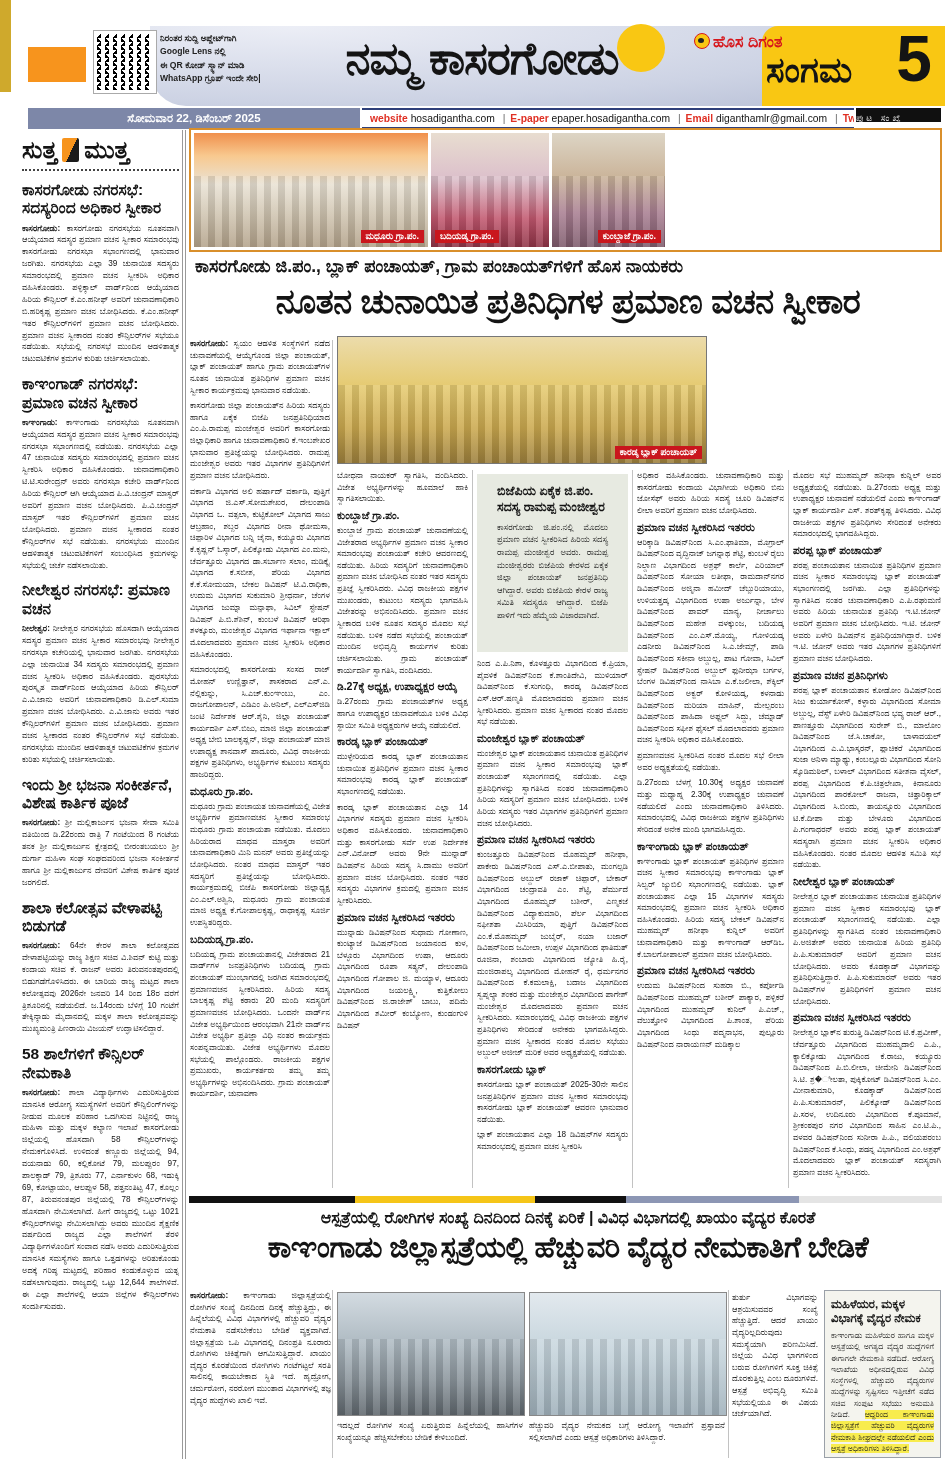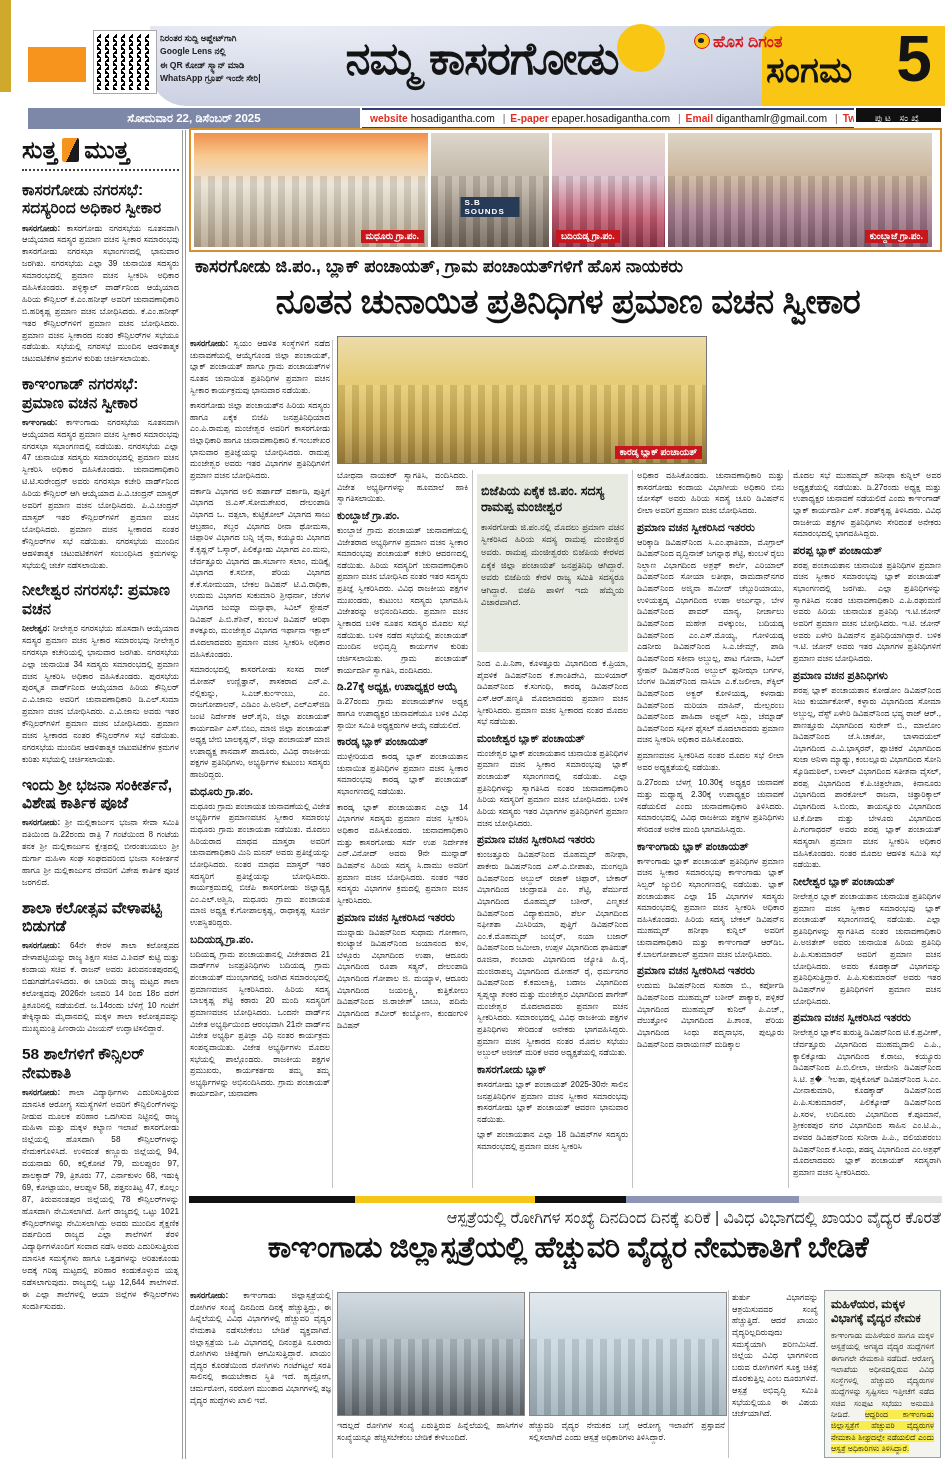--- a/index.html
+++ b/index.html
@@ -28,21 +28,21 @@
        linear-gradient(-45deg,#000 30%,transparent 30%) 4px 4px/8px 8px,#fff}
   .qr-lines{position:absolute;left:160px;top:32px;width:160px;font-size:8.6px;font-weight:700;line-height:1.55;color:#222}
   .date-bar{position:absolute;left:28px;top:108px;width:332px;height:21px;background:#7d87a8;color:#fff;
      font-size:11.5px;font-weight:700;text-align:center;line-height:21px}
   .info-bar{position:absolute;left:362px;top:108px;width:492px;height:21px;background:#fff;
      border-top:2px solid #2e3f7a;border-bottom:2px solid #2e3f7a;box-sizing:border-box;
      font-size:10.3px;line-height:17px;white-space:nowrap;overflow:hidden;padding-left:8px}
   .info-bar .lbl{color:#e03024;font-weight:700}
   .info-bar .sep{color:#666;margin:0 5px}
   .page-label{position:absolute;left:856px;top:108px;width:85px;height:14px;background:#101010;color:#fff;
-     font-size:9px;letter-spacing:3px;text-align:center;line-height:21px}
+     font-size:9px;letter-spacing:3px;text-align:left;line-height:21px}
   
   .sdiv{position:absolute;left:182px;top:130px;width:2px;height:1329px;border-left:1px solid #999;border-right:1px solid #999}
   .sidebar{position:absolute;left:22px;top:136px;width:157px;height:1312px;overflow:hidden}
   .sb-logo{display:flex;align-items:center;gap:5px;font-size:24px;font-weight:800;
      border-bottom:2px dotted #444;padding-bottom:5px;margin-bottom:4px}
   .door{width:17px;height:24px;background:linear-gradient(115deg,#f7941d 54%,#1b1b1b 54%);border-radius:2px}
   .sb-article .hl{font-size:15.5px;font-weight:800;line-height:1.18;margin:10px 0 5px}
   .sb-article .bd{font-size:8.2px;line-height:1.45;text-align:justify}
   
   .ncol{position:absolute;overflow:hidden}
@@ -74,32 +74,32 @@
   .top-strip .photo:nth-child(3){width:113px}
   .top-strip .photo:nth-child(4){width:264px}
   .lead-kicker{position:absolute;left:195px;top:256px;width:746px;font-size:17.5px;font-weight:800}
   .lead-headline{position:absolute;left:195px;top:279px;width:746px;text-align:center;
      font-size:34px;font-weight:800;letter-spacing:-0.5px;line-height:1.35}
   .lead-photos{position:absolute;left:337px;top:336px;width:604px;height:128px;display:flex;gap:6px}
   .lead-photos .photo{border:1px solid #777}
   .lead-photos .photo:nth-child(1){width:368px}
   .lead-photos .photo:nth-child(2){width:228px}
   .hl-box{position:absolute;left:477px;top:474px;width:151px;height:178px;background:#e7eae1;
-     padding:9px 4px;box-sizing:border-box;overflow:hidden}
+     padding:9px 20px;box-sizing:border-box;overflow:hidden}
   .hl-title{font-size:12.6px;font-weight:800;line-height:1.3;margin-bottom:5px}
   .hl-body{font-size:8.4px;line-height:1.5;text-align:justify}
   
   .seg-bar{position:absolute;left:189px;top:1196px;width:753px;height:7px;display:flex}
   .seg-bar span{height:100%}
   .seg-bar .s1{width:22%;background:#111}
   .seg-bar .s2{width:24%;background:#f5c518}
   .seg-bar .s3{width:12%;background:#111}
   .seg-bar .s4{width:23%;background:#8c96b4}
   .seg-bar .s5{width:19%;background:#e4e4e4}
-  .b-kicker{position:absolute;left:195px;top:1209px;width:746px;text-align:right;font-size:16px;font-weight:400}
+  .b-kicker{position:absolute;left:195px;top:1209px;width:746px;text-align:center;font-size:16px;font-weight:700}
   .b-headline{position:absolute;left:195px;top:1231px;width:746px;text-align:center;
      font-size:29px;font-weight:800;letter-spacing:-0.5px}
   .bphoto{position:absolute;border:1px solid #888}
   .sbox{position:absolute;left:824px;top:1290px;width:117px;height:168px;background:#f4f4ee;
      border:1px solid #9aa0a8;padding:6px;box-sizing:border-box;overflow:hidden}
   .sbox-title{font-size:11.6px;font-weight:800;line-height:1.25;margin-bottom:4px}
   .sbox-body{font-size:7.8px;line-height:1.45;text-align:justify}
   .hl-yellow{background:#f8ec4e}
 </style>
 </head>
@@ -162,23 +162,20 @@
           <div class="hl">58 ಶಾಲೆಗಳಿಗೆ ಕೌನ್ಸಿಲರ್ ನೇಮಕಾತಿ</div>
           <div class="bd"><b>ಕಾಸರಗೋಡು: </b>ಶಾಲಾ ವಿದ್ಯಾರ್ಥಿಗಳು ಎದುರಿಸುತ್ತಿರುವ ಮಾನಸಿಕ ಆರೋಗ್ಯ ಸಮಸ್ಯೆಗಳಿಗೆ ಅವರಿಗೆ ಕೌನ್ಸಿಲಿಂಗ್‌ಗಳನ್ನು ನೀಡುವ ಮೂಲಕ ಪರಿಹಾರ ಒದಗಿಸುವ ನಿಟ್ಟಿನಲ್ಲಿ ರಾಜ್ಯ ಮಹಿಳಾ ಮತ್ತು ಮಕ್ಕಳ ಕಲ್ಯಾಣ ಇಲಾಖೆ ಕಾಸರಗೋಡು ಜಿಲ್ಲೆಯಲ್ಲಿ ಹೊಸದಾಗಿ 58 ಕೌನ್ಸಿಲರ್‌ಗಳನ್ನು ನೇಮಕಗೊಳಿಸಿದೆ. ಉಳಿದಂತೆ ಕಣ್ಣೂರು ಜಿಲ್ಲೆಯಲ್ಲಿ 94, ವಯನಾಡು 60, ಕಲ್ಲಿಕೋಟೆ 79, ಮಲಪ್ಪುರಂ 97, ಪಾಲಕ್ಕಾಡ್ 79, ತ್ರಿಶೂರು 77, ಎರ್ನಾಕುಳಂ 68, ಇಡುಕ್ಕಿ 69, ಕೋಟ್ಟಾಯಂ, ಆಲಪ್ಪುಳ 58, ಪತ್ತನಂತಿಟ್ಟ 47, ಕೊಲ್ಲಂ 87, ತಿರುವನಂತಪುರ ಜಿಲ್ಲೆಯಲ್ಲಿ 78 ಕೌನ್ಸಿಲರ್‌ಗಳನ್ನು ಹೊಸದಾಗಿ ನೇಮಿಸಲಾಗಿದೆ. ಹೀಗೆ ರಾಜ್ಯದಲ್ಲಿ ಒಟ್ಟು 1021 ಕೌನ್ಸಿಲರ್‌ಗಳನ್ನು ನೇಮಿಸಲಾಗಿದ್ದು ಅವರು ಮುಂದಿನ ಶೈಕ್ಷಣಿಕ ವರ್ಷದಿಂದ ರಾಜ್ಯದ ಎಲ್ಲಾ ಶಾಲೆಗಳಿಗೆ ತೆರಳಿ ವಿದ್ಯಾರ್ಥಿಗಳೊಂದಿಗೆ ಸಂವಾದ ನಡೆಸಿ ಅವರು ಎದುರಿಸುತ್ತಿರುವ ಮಾನಸಿಕ ಸಮಸ್ಯೆಗಳು ಹಾಗೂ ಒತ್ತಡಗಳನ್ನು ಅರಿತುಕೊಂಡು ಅದಕ್ಕೆ ಗರಿಷ್ಠ ಮಟ್ಟದಲ್ಲಿ ಪರಿಹಾರ ಕಂಡುಕೊಳ್ಳುವ ಯತ್ನ ನಡೆಸಲಾಗುವುದು. ರಾಜ್ಯದಲ್ಲಿ ಒಟ್ಟು 12,644 ಶಾಲೆಗಳಿವೆ. ಈ ಎಲ್ಲಾ ಶಾಲೆಗಳಲ್ಲಿ ಆಯಾ ಜಿಲ್ಲೆಗಳ ಕೌನ್ಸಿಲರ್‌ಗಳು ಸಂದರ್ಶಿಸುವರು.</div>
         </div>
       </div>
   </aside>
 
   <div class="top-strip">
       <div class="photo ph-warm">
         <span class="cap">ಮಧೂರು ಗ್ರಾ.ಪಂ.</span>
       </div>
-      <div class="photo ph-hall">
-        <span class="ovl">S.B SOUNDS</span>
-      </div>
       <div class="photo ph-pink">
         <span class="cap l">ಬದಿಯಡ್ಕ ಗ್ರಾ.ಪಂ.</span>
       </div>
       <div class="photo ph-group">
         <span class="cap">ಕುಂಬ್ದಾಜೆ ಗ್ರಾ.ಪಂ.</span>
       </div>
     </div>
 
   <div class="lead-kicker">ಕಾಸರಗೋಡು ಜಿ.ಪಂ., ಬ್ಲಾಕ್ ಪಂಚಾಯತ್, ಗ್ರಾಮ ಪಂಚಾಯತ್‌ಗಳಿಗೆ ಹೊಸ ನಾಯಕರು</div>
   <div class="lead-headline">ನೂತನ ಚುನಾಯಿತ ಪ್ರತಿನಿಧಿಗಳ ಪ್ರಮಾಣ ವಚನ ಸ್ವೀಕಾರ</div>

